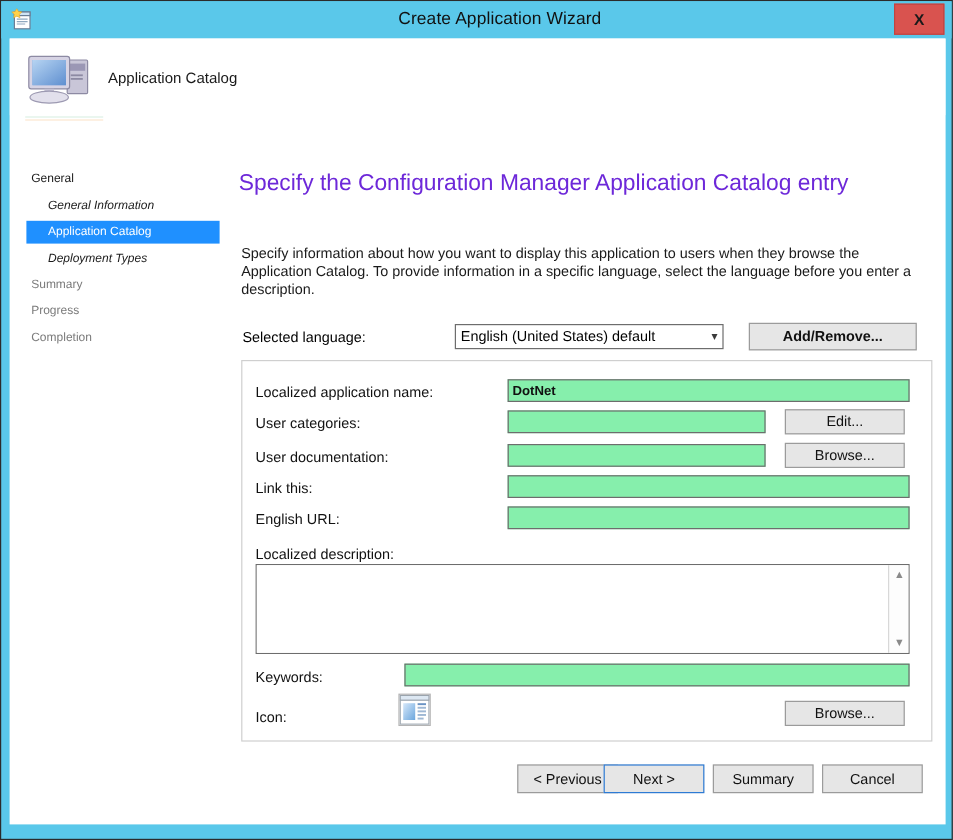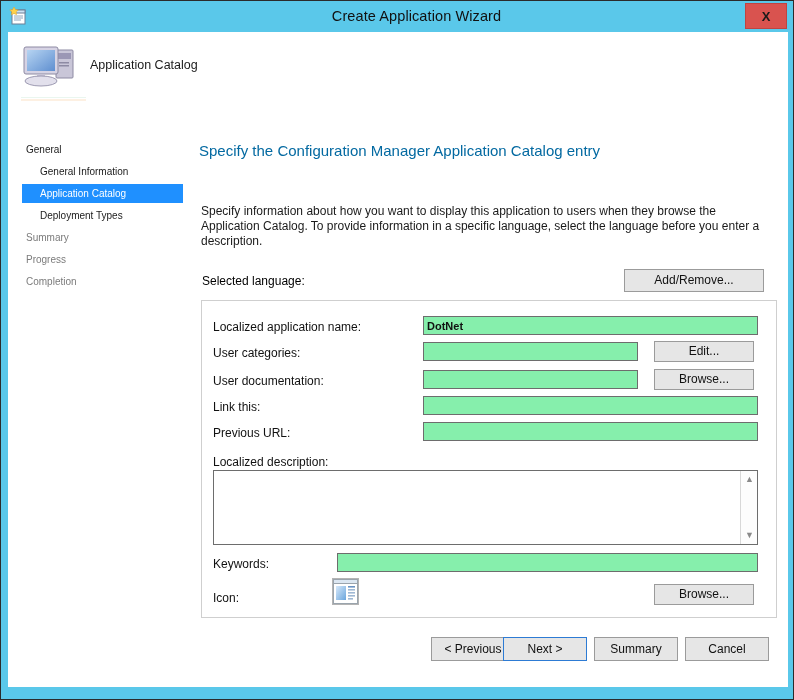--- a/index.html
+++ b/index.html
@@ -112,41 +112,41 @@
   .sb-item {
     position: absolute;
     height: 19px;
     line-height: 19px;
     font-size: 10px;
     white-space: nowrap;
     padding-left: 4px;
     cursor: default;
   }
   .sb-top     { left: 14px; color: #1a1a1a; }
-  .sb-sub     { left: 28px; color: #1a1a1a; }
+  .sb-sub     { left: 28px; color: #1a1a1a; font-style: italic; }
   .sb-dim     { left: 14px; color: #7b7b7b; }
   .sb-active  {
     left: 14px;
     width: 161px;
     background: #1f90ff;
     color: #ffffff;
     padding-left: 18px;
   }
 
   
   .content {
     position: absolute;
     left: 180px; top: 64px;
     width: 600px; height: 591px;
   }
   .page-title {
     position: absolute;
     left: 11px; top: 46px;
-    font-size: 15px;
-    color: #0369a1;
+    font-size: 19px;
+    color: #6d28d9;
     white-space: nowrap;
   }
   .page-desc {
     position: absolute;
     left: 13px; top: 108px;
     width: 576px;
     font-size: 12px;
     line-height: 15px;
     color: #1a1a1a;
   }
@@ -186,20 +186,21 @@
     text-align: center;
     cursor: pointer;
     user-select: none;
     font-family: "Liberation Sans", sans-serif;
   }
   .btn-addremove {
     position: absolute;
     left: 436px; top: 173px;
     width: 140px; height: 23px;
     line-height: 21px;
+    font-weight: bold;
   }
 
   
   .panel {
     position: absolute;
     left: 13px; top: 204px;
     width: 576px; height: 318px;
     border: 1px solid #cfcfcf;
     background: #fff;
   }
@@ -367,39 +368,43 @@
       <div class="sb-item sb-dim" style="top:154px">Progress</div>
       <div class="sb-item sb-dim" style="top:176px">Completion</div>
     </div>
 
     <div class="content">
 
       <div class="page-title">Specify the Configuration Manager Application Catalog entry</div>
       <div class="page-desc">Specify information about how you want to display this application to users when they browse the Application Catalog. To provide information in a specific language, select the language before you enter a description.</div>
 
       <div class="lang-label">Selected language:</div>
+      <div class="combo">
+        <span>English (United States) default</span>
+        <span class="combo-arrow">▾</span>
+      </div>
       <div class="btn btn-addremove">Add/Remove...</div>
 
       <div class="panel">
 
         <div class="f-label" style="left:11px; top:19px">Localized application name:</div>
         <input class="f-input" style="left: 221px; top: 15px; width: 335px;" value="DotNet">
 
         <div class="f-label" style="left:11px; top:45px">User categories:</div>
         <input class="f-input" style="left: 221px; top: 41px; width: 215px;" value="">
         <div class="btn f-btn" style="left:452px; top:40px">Edit...</div>
 
         <div class="f-label" style="left:11px; top:73px">User documentation:</div>
         <input class="f-input" style="left: 221px; top: 69px; width: 215px;" value="">
         <div class="btn f-btn" style="left:452px; top:68px">Browse...</div>
 
         <div class="f-label" style="left:11px; top:99px">Link this:</div>
         <input class="f-input" style="left: 221px; top: 95px; width: 335px;" value="">
 
-        <div class="f-label" style="left:11px; top:125px">Previous URL:</div>
+        <div class="f-label" style="left:11px; top:125px">English URL:</div>
         <input class="f-input" style="left: 221px; top: 121px; width: 335px;" value="">
 
         <div class="f-label" style="left:11px; top:154px">Localized description:</div>
 
         <div class="ta-wrap" style="top:169px">
           <textarea class="ta-body" style=""></textarea>
           <div class="ta-scroll">
             <div class="ta-arrow up">▲</div>
             <div class="ta-arrow down">▼</div>
           </div>

